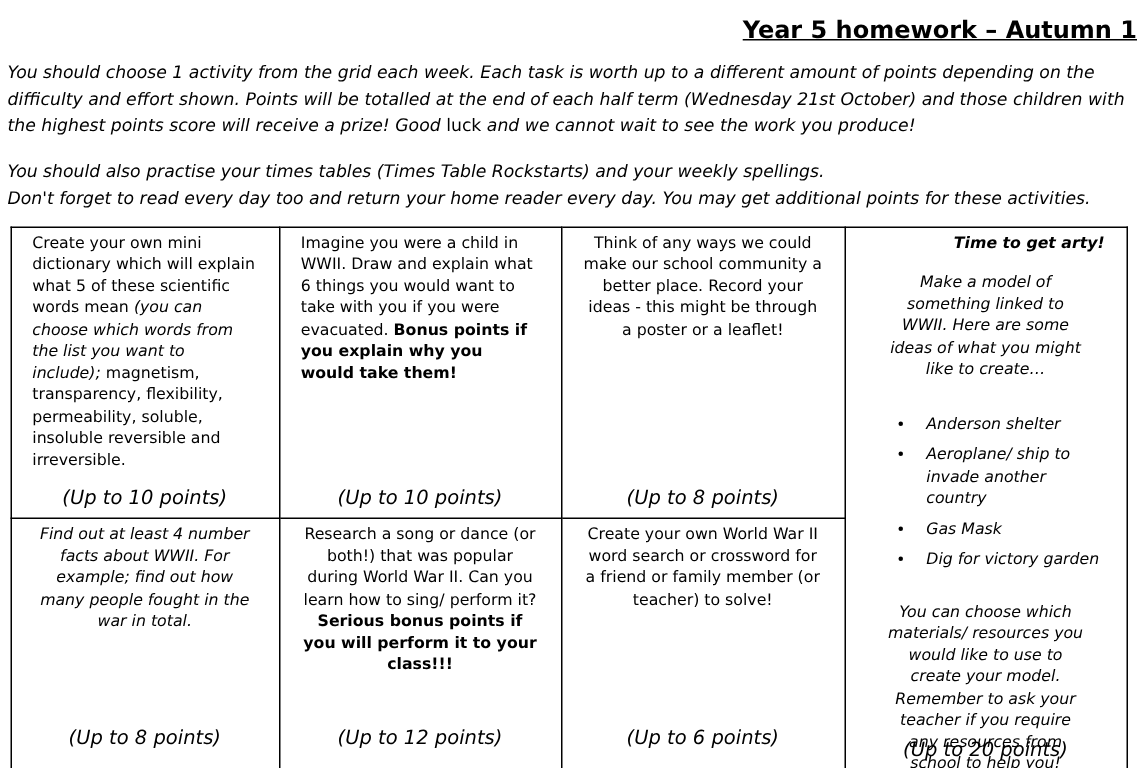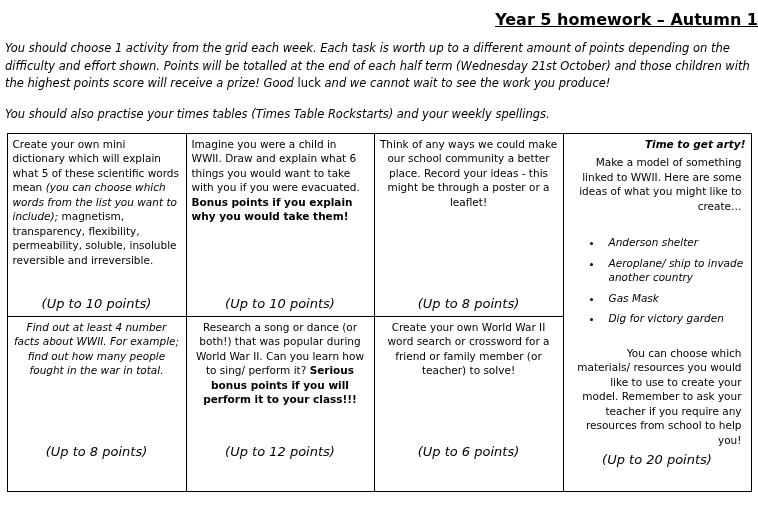--- a/index.html
+++ b/index.html
@@ -37,21 +37,21 @@
   table.hw-grid {
     border-collapse: collapse;
     table-layout: fixed;
     width: 744px;
     margin: 9px auto 0 auto;
   }
   table.hw-grid td {
     border: 1.5px solid #000000;
     vertical-align: top;
     position: relative;
-    padding: 3px 5px;
+    padding: 3px 14px;
     font-size: 10.5px;
     line-height: 1.38;
   }
   tr.row1 td { height: 176px; }
   tr.row2 td { height: 168px; }
 
   .cell-left   { text-align: left; }
   .cell-center { text-align: center; }
   .seg-italic  { font-style: italic; }
   .seg-bold    { font-weight: bold; text-align: right; }
@@ -68,22 +68,23 @@
   .pts.row2-pts { bottom: 30px; }
   .pts.arty-pts { bottom: 22px; }
 
   .arty-head {
     text-align: right;
     font-weight: bold;
     font-style: italic;
     margin: 0 0 2px 0;
   }
   .arty-intro, .arty-outro {
-    margin: 4px;
-    text-align: right;
+    font-style: italic;
+    margin: 12px;
+    text-align: center;
   }
   ul.arty-list {
     margin: 22px 0 20px 0;
     padding-left: 34px;
     font-style: italic;
   }
   ul.arty-list li {
     padding-left: 6px;
     margin: 6px 0;
   }
@@ -96,20 +97,21 @@
   <h1 class="doc-title">Year 5 homework – Autumn 1</h1>
 
   <p class="intro-para">
     <span>You should choose 1 activity from the grid each week.  Each task is worth up to a different amount of points depending on the difficulty and effort shown.  Points will be totalled at the end of each half term (Wednesday 21st October) and those children with the highest points score will receive a prize!  Good</span>
     <span class="upright">luck</span>
     <span>and we cannot wait to see the work you produce!</span>
   </p>
 
   <p class="intro-para second">
     <span class="intro-line">You should also practise your times tables (Times Table Rockstarts) and your weekly spellings.</span>
+    <span class="intro-line">Don't forget to read every day too and return your home reader every day. You may get additional points for these activities.</span>
   </p>
 
   <table class="hw-grid">
     <colgroup>
       <col style="width:179px">
       <col style="width:188px">
       <col style="width:189px">
       <col style="width:188px">
     </colgroup>
     <tbody>

